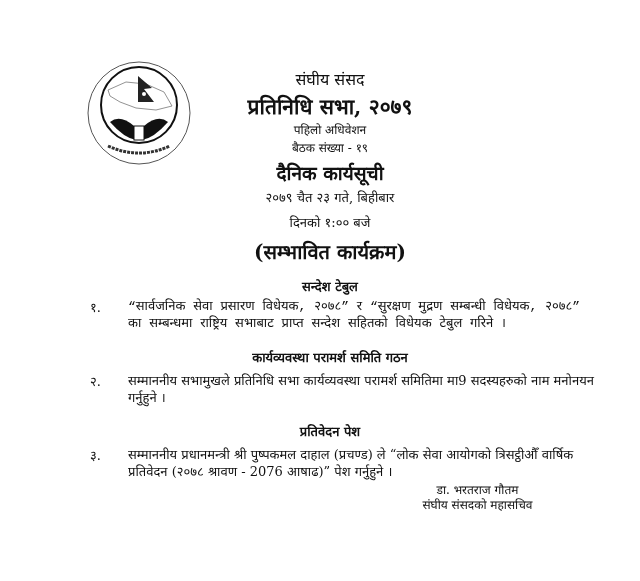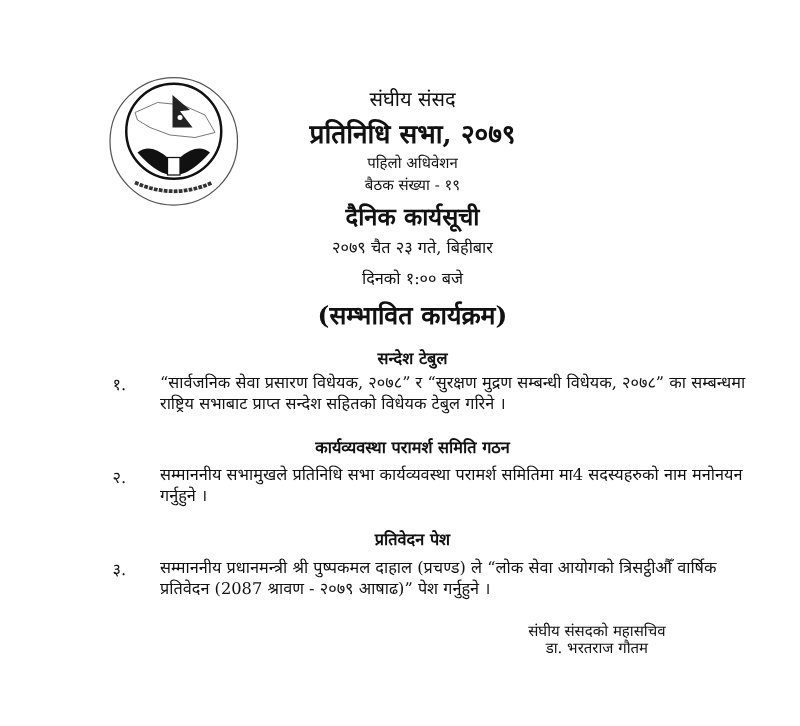--- a/index.html
+++ b/index.html
@@ -42,24 +42,24 @@
 <div class="abs center t-house">प्रतिनिधि सभा, २०७९</div>
 <div class="abs center t-session">पहिलो अधिवेशन</div>
 <div class="abs center t-sitting">बैठक संख्या - १९</div>
 <div class="abs center t-agenda">दैनिक कार्यसूची</div>
 <div class="abs center t-date">२०७९ चैत २३ गते, बिहीबार</div>
 <div class="abs center t-time">दिनको १:०० बजे</div>
 <div class="abs center t-prob">(सम्भावित कार्यक्रम)</div>
 
 <div class="abs center sec-h" style="top:277px;">सन्देश टेबुल</div>
 <div class="abs item-num" style="top:298px;">१.</div>
-<div class="abs item-text" style="top:298px;">“सार्वजनिक सेवा प्रसारण विधेयक, २०७८” र “सुरक्षण मुद्रण सम्बन्धी विधेयक, २०७८” का सम्बन्धमा राष्ट्रिय सभाबाट प्राप्त सन्देश सहितको विधेयक टेबुल गरिने ।</div>
+<div class="abs item-text" style="top:298px;font-family:Liberation Mono, monospace;">“सार्वजनिक सेवा प्रसारण विधेयक, २०७८” र “सुरक्षण मुद्रण सम्बन्धी विधेयक, २०७८” का सम्बन्धमा राष्ट्रिय सभाबाट प्राप्त सन्देश सहितको विधेयक टेबुल गरिने ।</div>
 
 <div class="abs center sec-h" style="top:348px;">कार्यव्यवस्था परामर्श समिति गठन</div>
 <div class="abs item-num" style="top:372px;">२.</div>
-<div class="abs item-text" style="top:372px;">सम्माननीय सभामुखले प्रतिनिधि सभा कार्यव्यवस्था परामर्श समितिमा मा4 सदस्यहरुको नाम मनोनयन गर्नुहुने ।</div>
+<div class="abs item-text" style="top:372px;">सम्माननीय सभामुखले प्रतिनिधि सभा कार्यव्यवस्था परामर्श समितिमा मा9 सदस्यहरुको नाम मनोनयन गर्नुहुने ।</div>
 
 <div class="abs center sec-h" style="top:422px;">प्रतिवेदन पेश</div>
 <div class="abs item-num" style="top:446px;">३.</div>
-<div class="abs item-text" style="top:446px;">सम्माननीय प्रधानमन्त्री श्री पुष्पकमल दाहाल (प्रचण्ड) ले “लोक सेवा आयोगको त्रिसट्ठीऔँ वार्षिक प्रतिवेदन (2087 श्रावण - २०७९ आषाढ)” पेश गर्नुहुने ।</div>
+<div class="abs item-text" style="top:446px;">सम्माननीय प्रधानमन्त्री श्री पुष्पकमल दाहाल (प्रचण्ड) ले “लोक सेवा आयोगको त्रिसट्ठीऔँ वार्षिक प्रतिवेदन (२०७८ श्रावण - 2076 आषाढ)” पेश गर्नुहुने ।</div>
 
-<div class="abs sig" style="top:509px;">डा. भरतराज गौतम</div>
+<div class="abs sig" style="top:481px;">डा. भरतराज गौतम</div>
 <div class="abs sig" style="top:496px;">संघीय संसदको महासचिव</div>
 
 </body></html>

